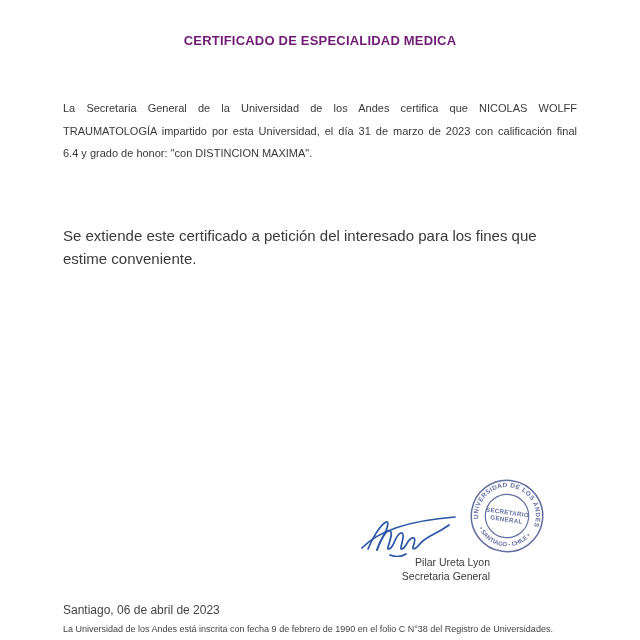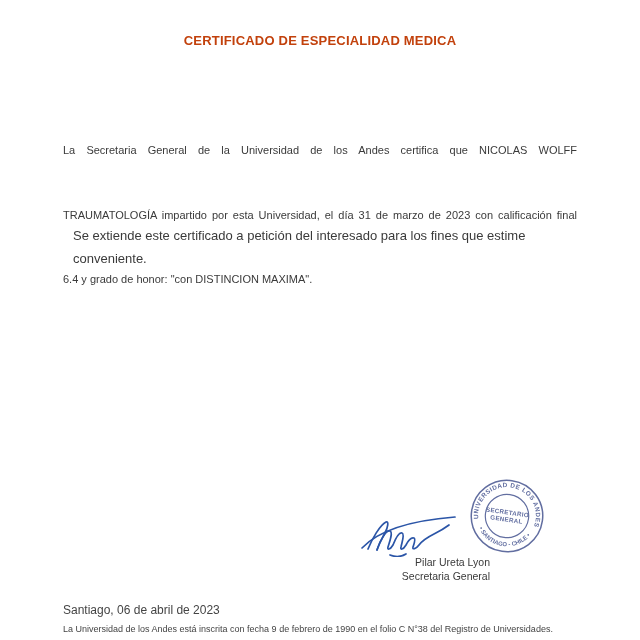--- a/index.html
+++ b/index.html
@@ -11,48 +11,46 @@
     color:#3a3a3a;
     overflow:hidden;
     margin:0 auto;
   }
   .doc-title{
     position:absolute;
     top:33px;left:0;right:0;
     text-align:center;
     font-size:13px;
     font-weight:bold;
-    color:#c2410c;
+    color:#701a75;
     letter-spacing:.2px;
   }
   .body-block{
     position:absolute;
     left:63px;top:97px;
     width:514px;
     font-size:11px;
     line-height:22.5px;
     color:#3a3a3a;
   }
   .body-line{
     white-space:nowrap;
     text-align:justify;
     text-align-last:justify;
-    margin-top:42px;
   }
   .body-line.last{
     text-align:center;
     text-align-last:left;
   }
   .extension{
     position:absolute;
     left:63px;top:225px;
     width:514px;
-    font-size:13px;
+    font-size:15px;
     line-height:22.5px;
-    margin-left:10px;
   }
   .signature-svg{
     position:absolute;
     left:358px;top:509px;
     width:104px;height:48px;
   }
   .signer{
     position:absolute;
     left:330px;top:555px;
     width:160px;

